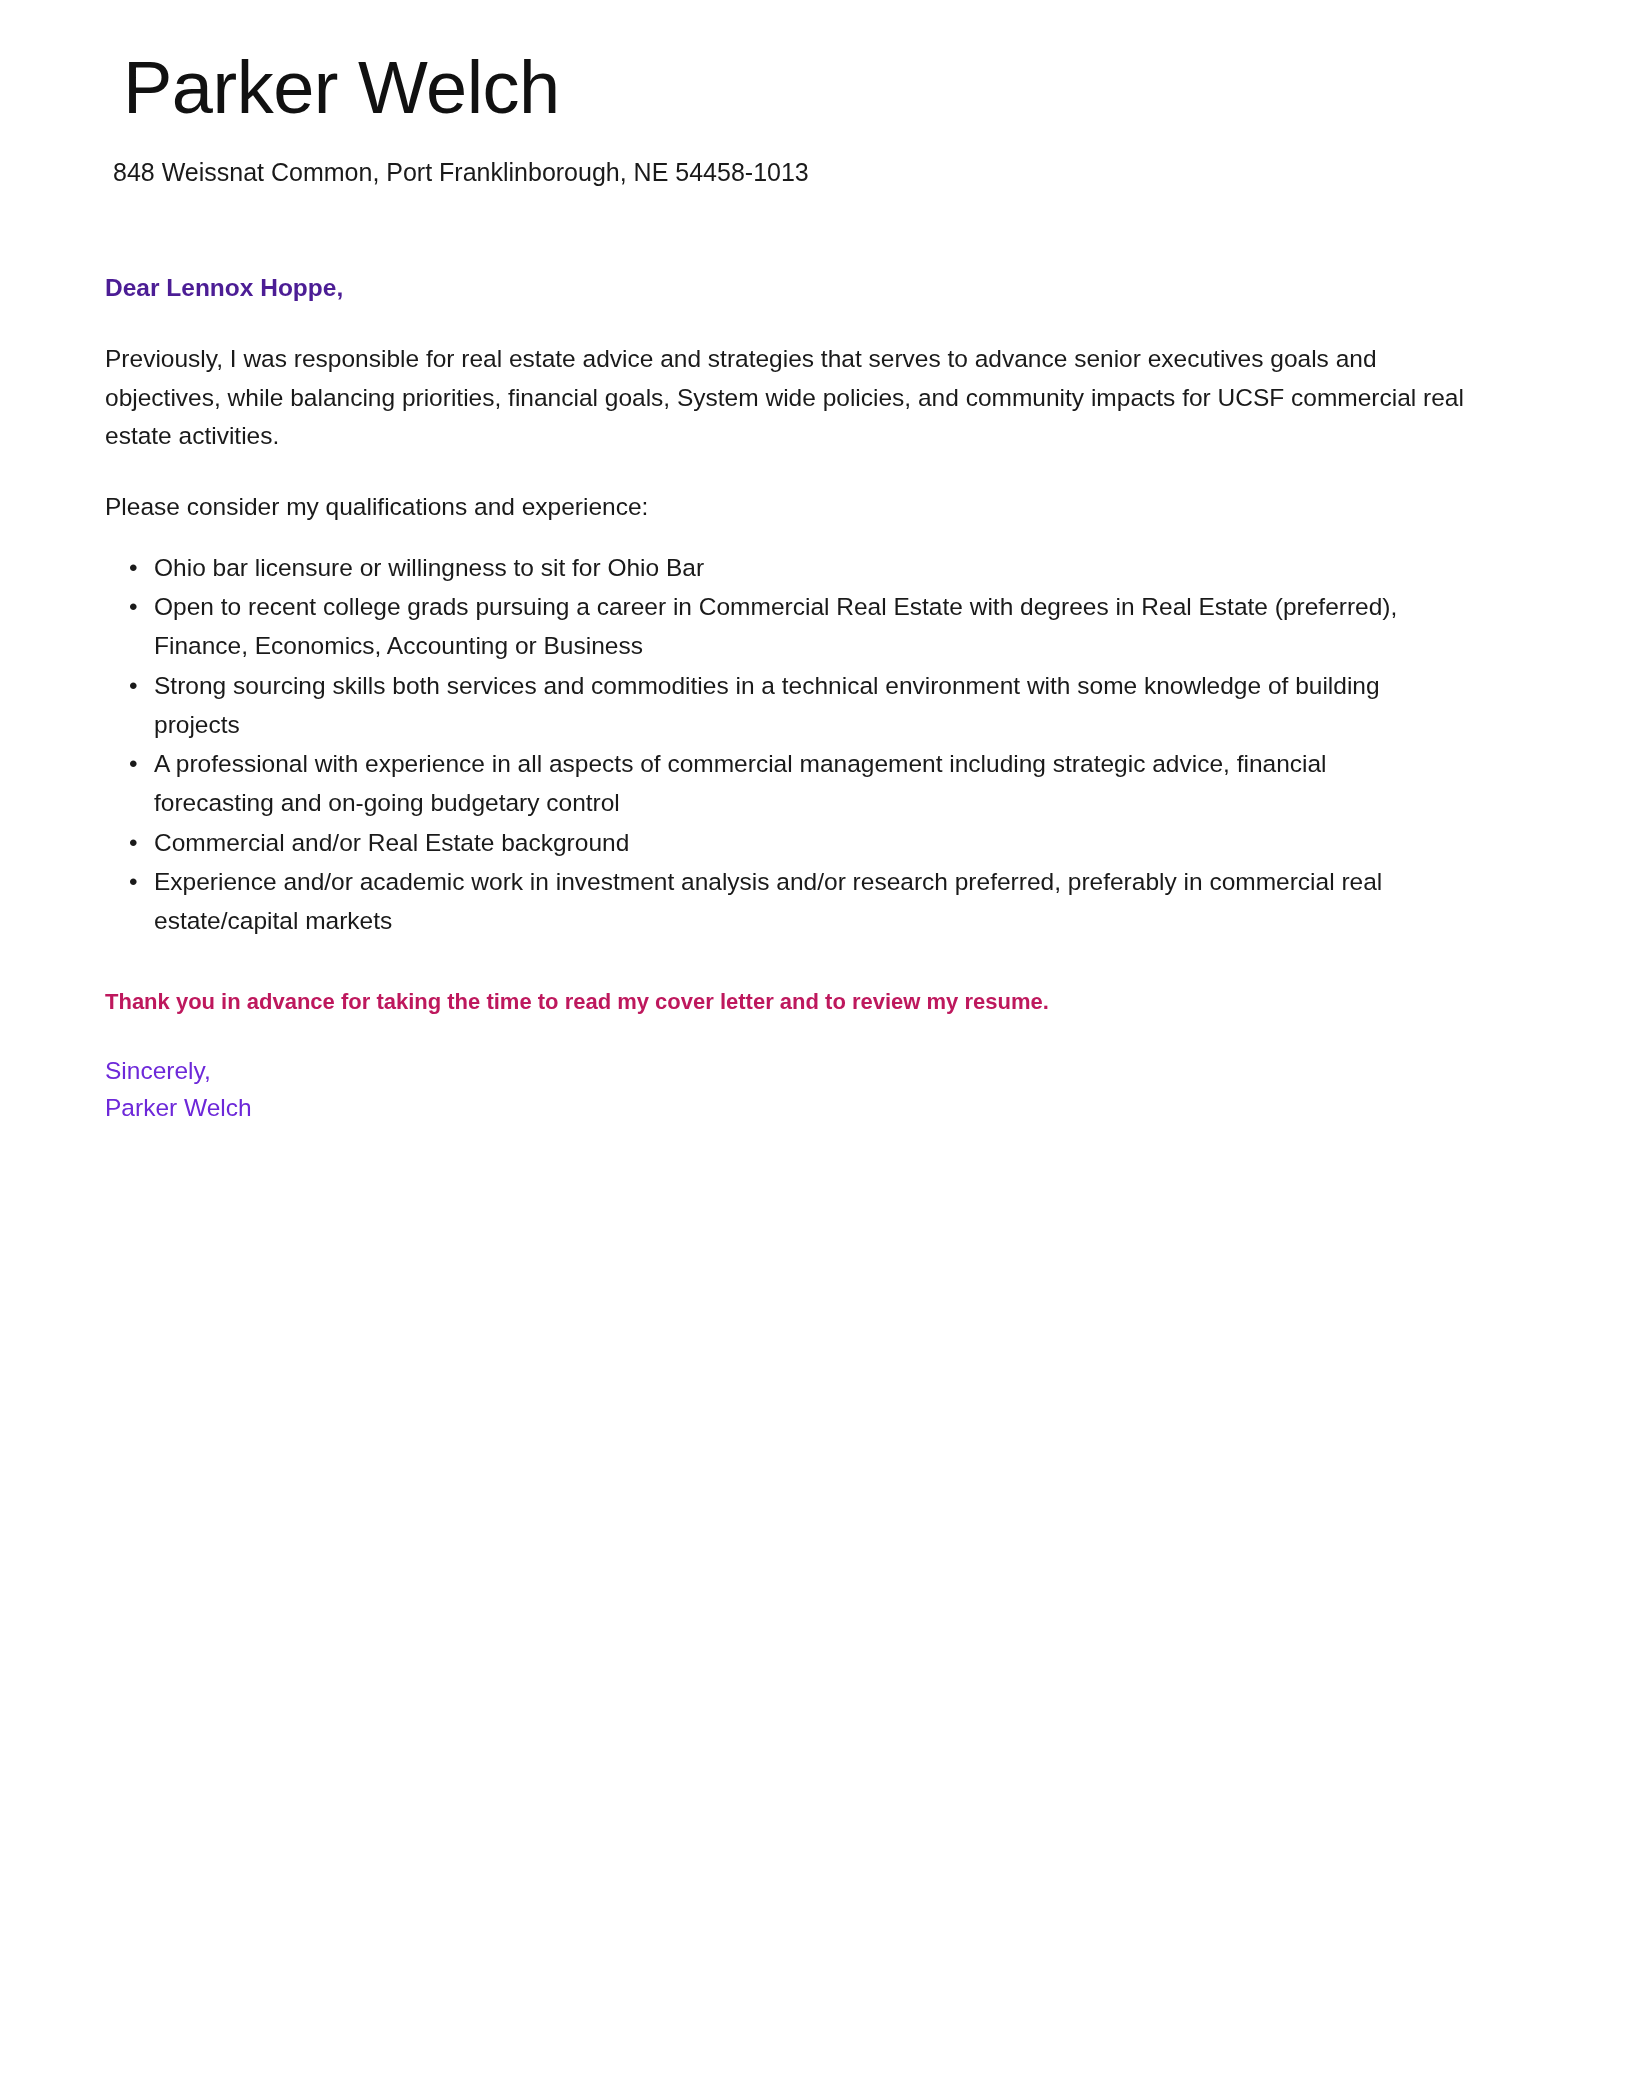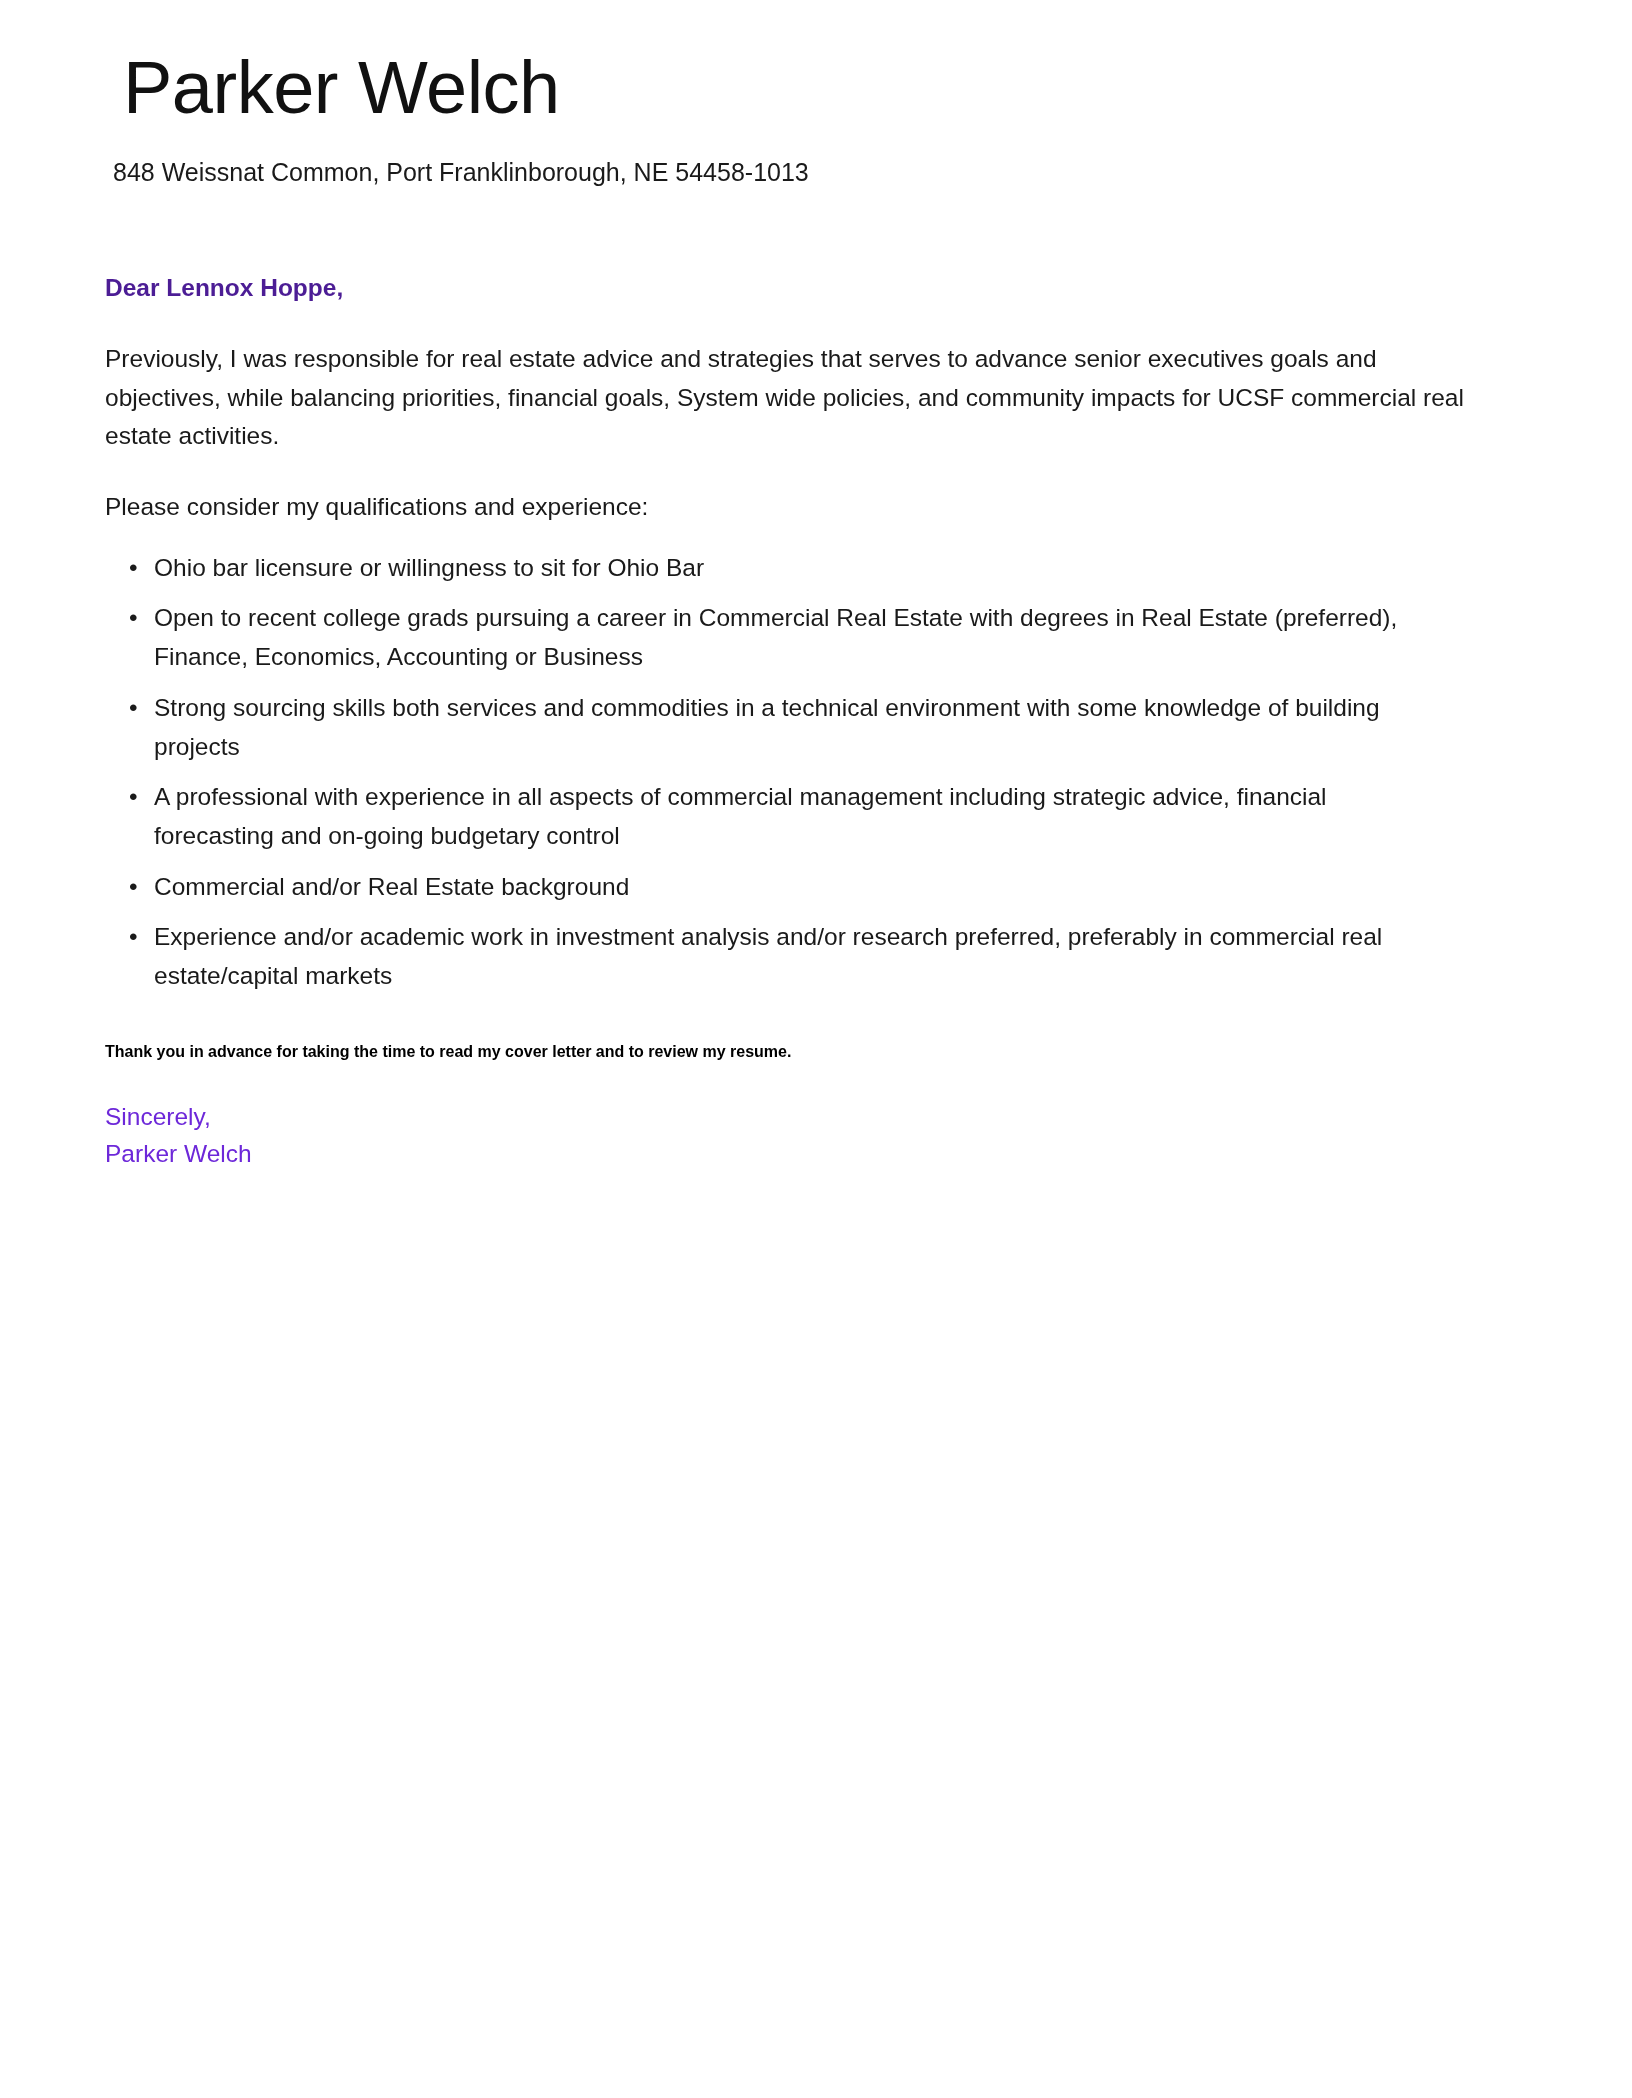--- a/index.html
+++ b/index.html
@@ -80,44 +80,44 @@
     margin: 0 0 0 0;
     padding: 0;
   }
   ul.quals li {
     position: relative;
     font-size: 24.5px;
     font-weight: 400;
     line-height: 1.58;
     color: #1a1a1a;
     padding-left: 49px;
-    margin: 12px 0 0 0;
+    margin: 1px 0 0 0;
     width: 1340px;
     box-sizing: border-box;
   }
   ul.quals li::before {
     content: "\2022";
     position: absolute;
     left: 24px;
     top: 0;
     font-size: 24.5px;
     line-height: 1.58;
     color: #1a1a1a;
   }
 
   
   .closing-block {
     margin-top: 44px;
   }
   .thanks {
-    font-size: 16px;
+    font-size: 22px;
     font-weight: 700;
     line-height: 1.5;
     margin: 0 0 34px 0;
-    color: #000000;
+    color: #be185d;
   }
   .sign-off {
     font-size: 24.5px;
     font-weight: 400;
     line-height: 1.52;
     margin: 0;
     color: #6d28d9;
   }
   .sign-off .sig-line {
     display: block;

